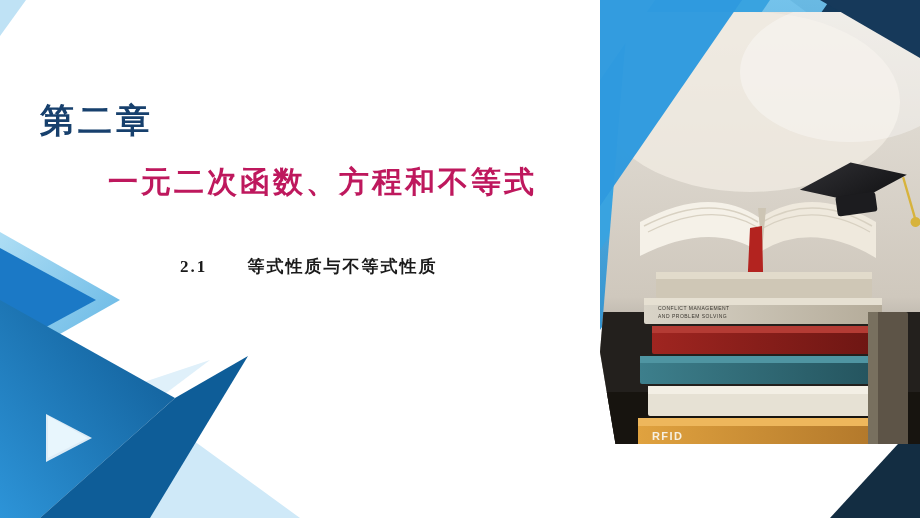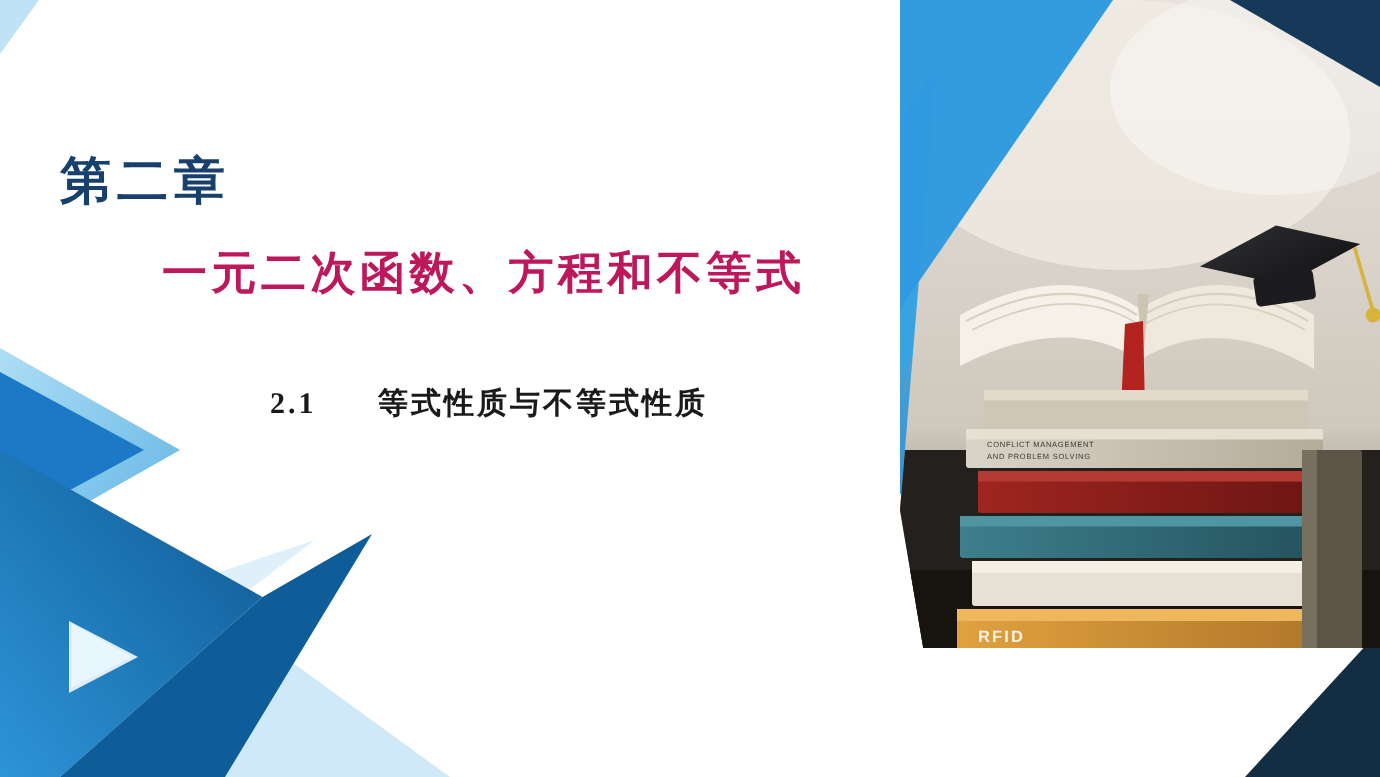--- a/index.html
+++ b/index.html
@@ -22,21 +22,21 @@
     top: 0;
     left: 0;
     width: 920px;
     height: 518px;
     pointer-events: none;
   }
 
   
   .photo-wrap {
     position: absolute;
-    top: 0;
+    top: 12px;
     left: 600px;
     width: 320px;
     height: 432px;
     overflow: hidden;
   }
   .photo {
     position: absolute;
     top: 0;
     left: 0;
     width: 320px;
@@ -60,21 +60,21 @@
     left: 108px;
     top: 162px;
     font-size: 30px;
     font-weight: bold;
     color: #be185d;
     letter-spacing: 3px;
   }
   #section-title {
     left: 180px;
     top: 255px;
-    font-size: 20px;
+    font-size: 17px;
     font-weight: bold;
     color: #1a1a1a;
     letter-spacing: 2px;
     font-family: "Liberation Serif", serif;
   }
   #section-title .num {
     font-family: "Liberation Serif", serif;
   }
 </style>
 </head>

